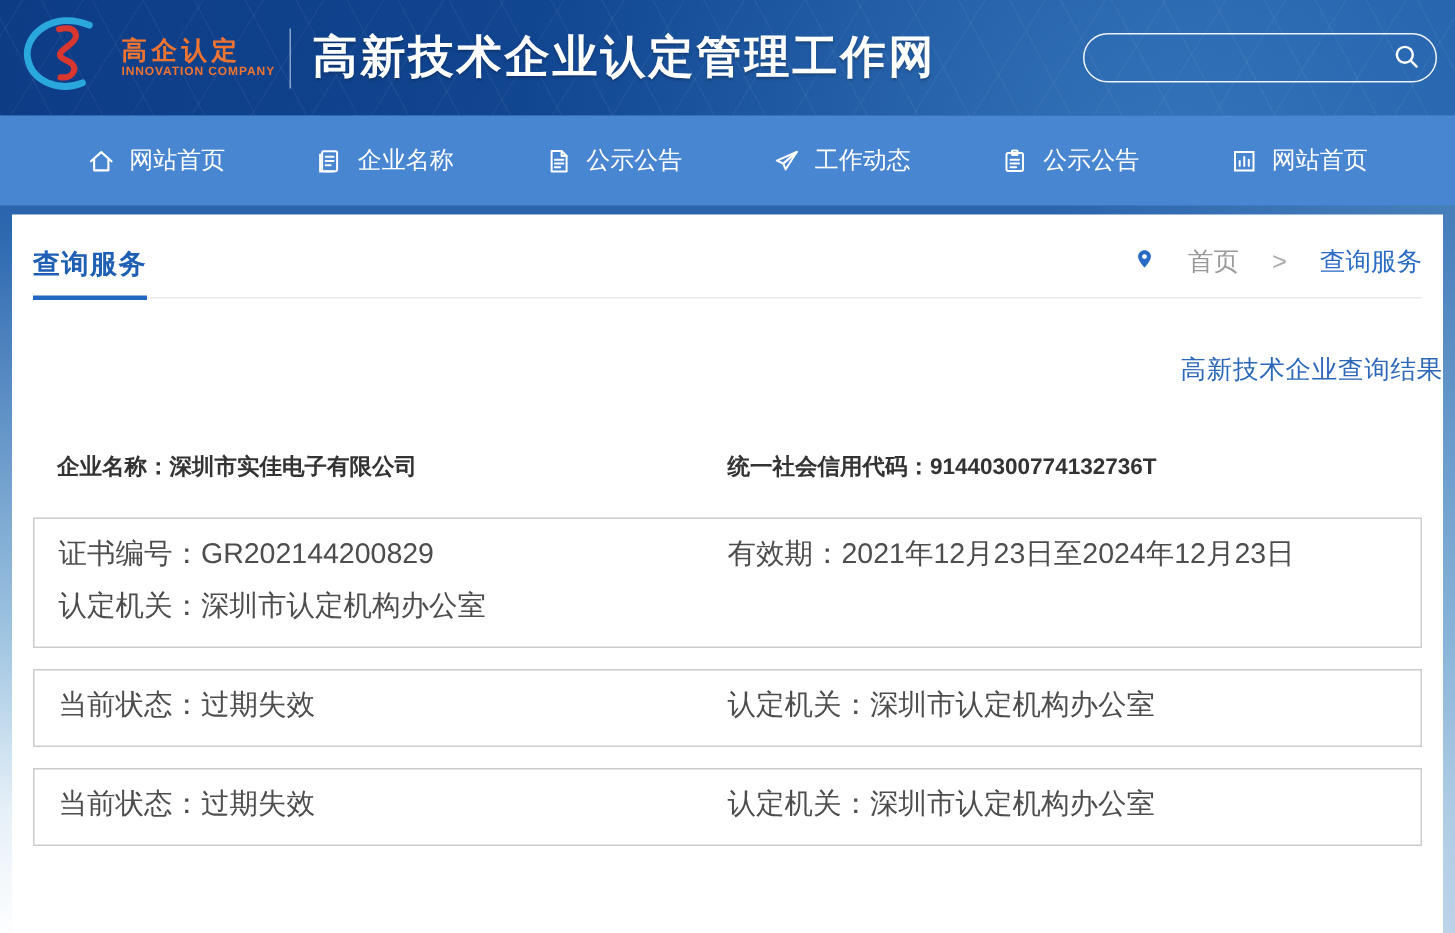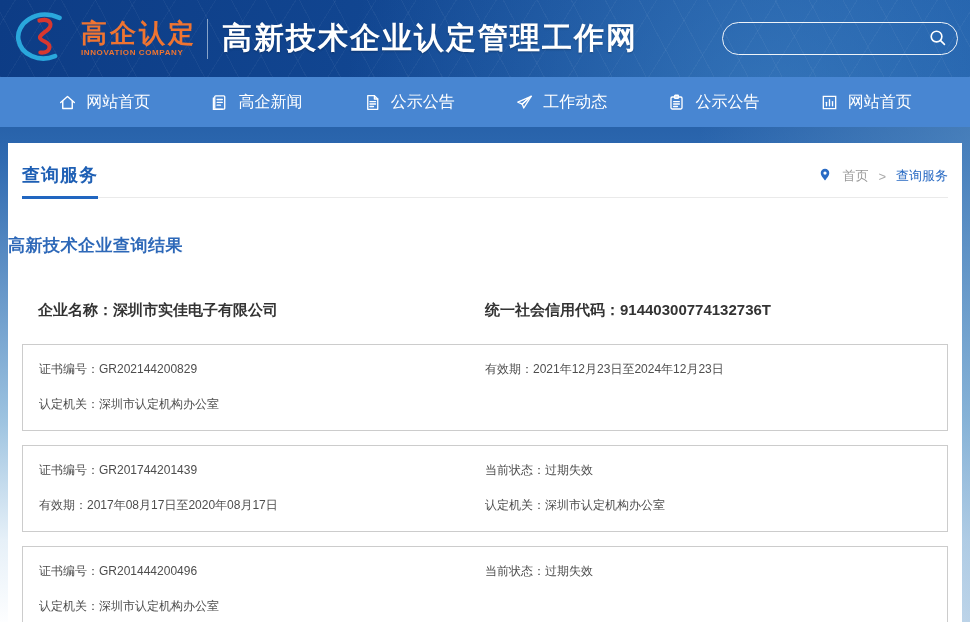--- a/index.html
+++ b/index.html
@@ -26,78 +26,78 @@
       linear-gradient(100deg, #0d3c85 0%, #134a96 55%, #1a57a4 100%);
     display:flex; align-items:center;
   }
   .header::after {
     content:""; position:absolute; inset:0; pointer-events:none;
     background:
       repeating-linear-gradient(62deg,  rgba(255,255,255,0.045) 0 1px, transparent 1px 30px),
       repeating-linear-gradient(-58deg, rgba(255,255,255,0.04)  0 1px, transparent 1px 34px);
   }
   .logo-wrap { display:flex; align-items:center; margin-left:12px; gap:5px; position:relative; z-index:2; cursor:pointer; }
-  .logo-text-cn { font-size:26px; font-weight:bold; color:#ef7431; letter-spacing:3px; line-height:1.05; }
+  .logo-text-cn { font-size:17px; font-weight:bold; color:#ef7431; letter-spacing:3px; line-height:1.05; }
   .logo-text-en { font-size:8px; color:#ef7431; letter-spacing:0.6px; font-weight:bold; }
   .header-divider { width:1px; height:40px; background:rgba(215,228,242,0.6); margin:0 14px 0 10px; position:relative; z-index:2; }
   .site-title { font-size:30px; font-weight:bold; color:#fff; letter-spacing:2px; position:relative; z-index:2;
                 text-shadow:0 1px 2px rgba(0,0,0,0.25); white-space:nowrap; }
   .search-box {
     margin-left:auto; margin-right:12px; position:relative; z-index:2;
     width:236px; height:33px; border:1px solid rgba(255,255,255,0.92);
     border-radius:17px; display:flex; align-items:center;
   }
   .search-box input {
     flex:1; min-width:0; background:transparent; border:none; outline:none;
     color:#fff; font-size:14px; padding:0 4px 0 14px; font-family:"Liberation Sans", sans-serif;
   }
   .search-btn { background:none; border:none; padding:0 10px 0 2px; cursor:pointer; display:flex; align-items:center; }
 
   
   .navbar {
-    position:absolute; top:77px; left:0; right:0; height:50px;
+    position:absolute; top:77px; left:0; right:0; height:60px;
     background:#4886d2; display:flex; align-items:center;
     justify-content:space-around; padding:0 28px; z-index:2;
   }
   .nav-item { display:flex; align-items:center; gap:9px; color:#fff; font-size:16px; cursor:pointer; white-space:nowrap; }
   .nav-item svg { display:block; }
 
   
   .container {
     position:absolute; top:143px; left:8px; width:954px; bottom:0;
     background:#fff;
   }
   .section-head {
     display:flex; justify-content:space-between; align-items:flex-end;
     margin:0 14px; padding-top:20px; border-bottom:1px solid #eaeaea;
   }
   .section-title {
     font-size:18px; font-weight:bold; color:#1e5fb4; margin:0;
     padding-bottom:9px; border-bottom:3px solid #2166c0; margin-bottom:-2px;
     letter-spacing:1px;
   }
-  .breadcrumb { display:flex; align-items:center; gap:10px; font-size:13px; color:#999; padding-bottom:12px; }
+  .breadcrumb { display:flex; align-items:center; gap:22px; font-size:17px; color:#999; padding-bottom:12px; }
   .breadcrumb .crumb-home { color:#999; cursor:pointer; text-decoration:none; }
   .breadcrumb .crumb-sep { color:#aaa; }
   .breadcrumb .crumb-current { color:#2a6bc4; cursor:pointer; }
 
-  .result-title { text-align:left; font-size:17px; font-weight:bold; color:#2d68b8; margin-top:36px; letter-spacing:0.5px; }
+  .result-title { text-align:right; font-size:17px; font-weight:normal; color:#2d68b8; margin-top:36px; letter-spacing:0.5px; }
 
   .company-row {
     display:grid; grid-template-columns:447px 1fr;
     margin:44px 14px 18px; padding-left:16px;
     font-size:15px; font-weight:bold; color:#333;
   }
 
   .cards { margin:0 14px; }
   .card {
     border:1px solid #ccc; margin-top:14px;
     padding:15px 0 17px 16px;
     display:grid; grid-template-columns:446px 1fr; row-gap:17px;
-    font-size:12px; color:#4d4d4d; line-height:18px;
+    font-size:19px; color:#4d4d4d; line-height:18px;
   }
   .card:first-child { margin-top:24px; }
   .field { white-space:nowrap; }
 </style>
 </head>
 <body>
 
 <div class="page-bg"></div>
 
 <div class="header">
@@ -141,21 +141,21 @@
   <div class="nav-item">
     <span>
       <svg width="19" height="19" viewBox="0 0 20 20" fill="none" stroke="#fff" stroke-width="1.4" stroke-linecap="round">
         <rect x="5" y="3" width="10.5" height="14" rx="1"></rect>
           <path d="M3.6 5.2 V17.2 H13"></path>
         <path d="M7.5 6.8 H13"></path>
           <path d="M7.5 9.8 H13"></path>
           <path d="M7.5 12.8 H11"></path>
       </svg>
     </span>
-    <span>高企新闻</span>
+    <span>企业名称</span>
   </div>
   <div class="nav-item">
     <span>
       <svg width="19" height="19" viewBox="0 0 20 20" fill="none" stroke="#fff" stroke-width="1.4" stroke-linecap="round" stroke-linejoin="round">
         <path d="M5 2.8 H12 L15.5 6.3 V17.2 H5 Z"></path>
           <path d="M12 2.8 V6.3 H15.5"></path>
         <path d="M7.3 9 H13.2"></path>
           <path d="M7.3 11.6 H13.2"></path>
           <path d="M7.3 14.2 H11"></path>
       </svg>
@@ -223,26 +223,23 @@
 
   <div class="cards">
 
     <div class="card">
       <div class="field"><span>证书编号：</span><span>GR202144200829</span></div>
       <div class="field"><span>有效期：</span><span>2021年12月23日至2024年12月23日</span></div>
       <div class="field"><span>认定机关：</span><span>深圳市认定机构办公室</span></div>
     </div>
 
     <div class="card">
-      <div class="field"><span>证书编号：</span><span>GR201744201439</span></div>
-      <div class="field"><span>当前状态：</span><span>过期失效</span></div>
-      <div class="field"><span>有效期：</span><span>2017年08月17日至2020年08月17日</span></div>
-      <div class="field"><span>认定机关：</span><span>深圳市认定机构办公室</span></div>
-    </div>
-
-    <div class="card">
-      <div class="field"><span>证书编号：</span><span>GR201444200496</span></div>
       <div class="field"><span>当前状态：</span><span>过期失效</span></div>
       <div class="field"><span>认定机关：</span><span>深圳市认定机构办公室</span></div>
     </div>
 
+    <div class="card">
+      <div class="field"><span>当前状态：</span><span>过期失效</span></div>
+      <div class="field"><span>认定机关：</span><span>深圳市认定机构办公室</span></div>
+    </div>
+
   </div>
 </div>
 
 </body></html>

